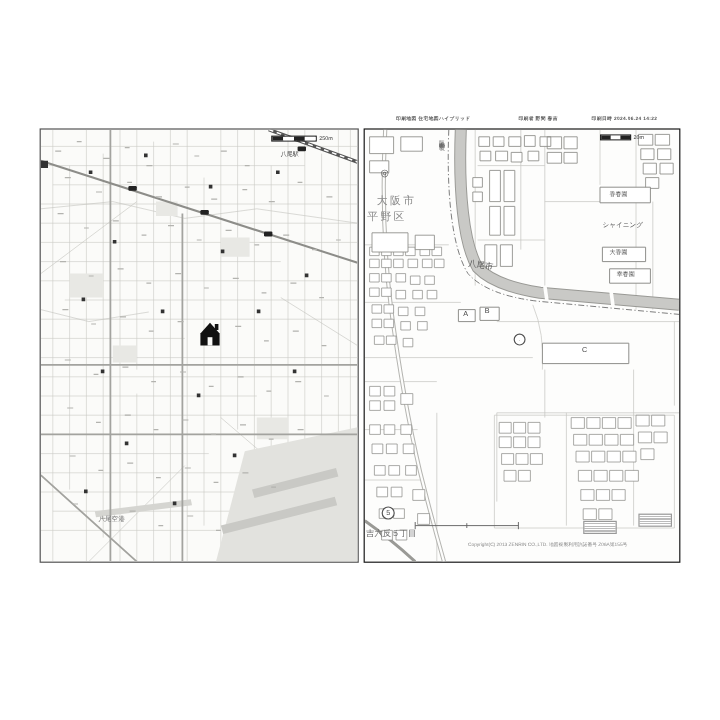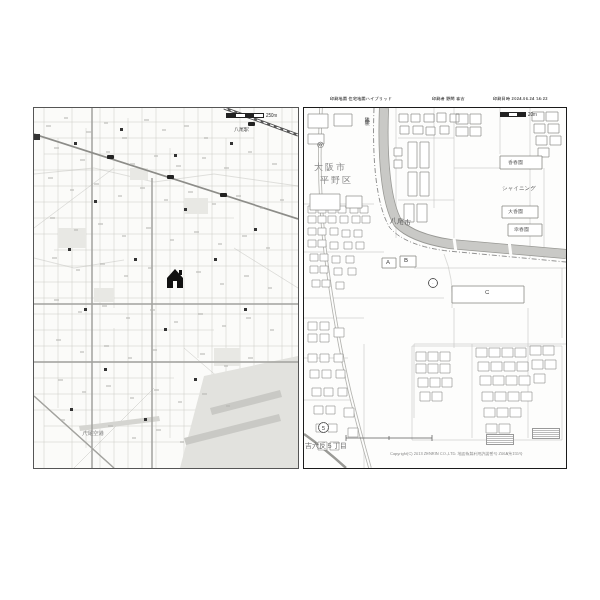--- a/index.html
+++ b/index.html
@@ -101,21 +101,21 @@
       <path fill="#fff" stroke="#8a8a86" stroke-width="0.6" d="M112 244h10v9h-10z M124 244h10v9h-10z M136 244h10v9h-10z M112 256h10v9h-10z M124 256h10v9h-10z M136 256h10v9h-10z M114 270h10v9h-10z M126 270h10v9h-10z M138 270h10v9h-10z M116 284h10v9h-10z M128 284h10v9h-10z M172 240h11v9h-11z M185 240h11v9h-11z M198 240h11v9h-11z M211 240h11v9h-11z M226 238h11v9h-11z M239 238h11v9h-11z M174 254h11v9h-11z M187 254h11v9h-11z M200 254h11v9h-11z M213 254h11v9h-11z M228 252h11v9h-11z M241 252h11v9h-11z M176 268h11v9h-11z M189 268h11v9h-11z M202 268h11v9h-11z M215 268h11v9h-11z M230 266h11v9h-11z M178 284h11v9h-11z M191 284h11v9h-11z M204 284h11v9h-11z M217 284h11v9h-11z M180 300h11v9h-11z M193 300h11v9h-11z M206 300h11v9h-11z M182 316h11v9h-11z M195 316h11v9h-11z"></path>
       <path fill="#fff" stroke="#8a8a86" stroke-width="0.6" d="M4 214h9v8h-9z M16 214h9v8h-9z M4 226h9v8h-9z M16 226h9v8h-9z M30 220h10v9h-10z M4 246h9v8h-9z M16 246h9v8h-9z M30 246h9v8h-9z M6 262h9v8h-9z M18 262h9v8h-9z M32 262h9v8h-9z M8 280h9v8h-9z M20 280h9v8h-9z M34 280h9v8h-9z M10 298h9v8h-9z M22 298h9v8h-9z M12 316h9v8h-9z M24 316h9v8h-9z M14 334h9v8h-9z M26 334h9v8h-9z M40 300h10v9h-10z M44 320h10v9h-10z"></path>
       <path fill="#fff" stroke="#8a8a86" stroke-width="0.7" d="M4 6h20v14h-20z M30 6h18v12h-18z M4 26h16v10h-16z M6 86h30v16h-30z M42 88h16v12h-16z"></path>
 
       <path stroke="#666" stroke-width="0.8" fill="none" d="M42 330H128 M42 327V333 M128 327V333 M85 328V332"></path>
     </svg>
 
     <div class="lbl vert" style="left:60px;top:4px;height:64px;">阪南中学校</div>
     <div class="lbl" style="left:13px;top:33px;font-size:8px;">◎</div>
     <div class="lbl city" style="left:10px;top:55px;">大阪市</div>
-    <div class="lbl city" style="left:16px;top:68px;">平野区</div>
+    <div class="lbl city" style="left:2px;top:68px;">平野区</div>
     <div class="lbl" style="left:86px;top:110px;font-size:7px;transform:rotate(8deg);">八尾市</div>
     <div class="lbl" style="left:204px;top:52px;font-size:5px;">香春園</div>
     <div class="lbl" style="left:198px;top:78px;font-size:5.5px;">シャイニング</div>
     <div class="lbl" style="left:204px;top:101px;font-size:5px;">大香園</div>
     <div class="lbl" style="left:210px;top:119px;font-size:5px;">幸春園</div>
     <div class="lbl" style="left:82px;top:151px;font-size:6px;color:#444;">A</div>
     <div class="lbl" style="left:100px;top:149px;font-size:6px;color:#444;">B</div>
     <div class="lbl" style="left:181px;top:181px;font-size:6px;color:#444;">C</div>
     <div class="circ" style="left:124px;top:170px;width:8px;height:8px;font-size:4px;">·</div>
     <div class="circ" style="left:14px;top:314px;width:9px;height:9px;font-size:6px;">5</div>

